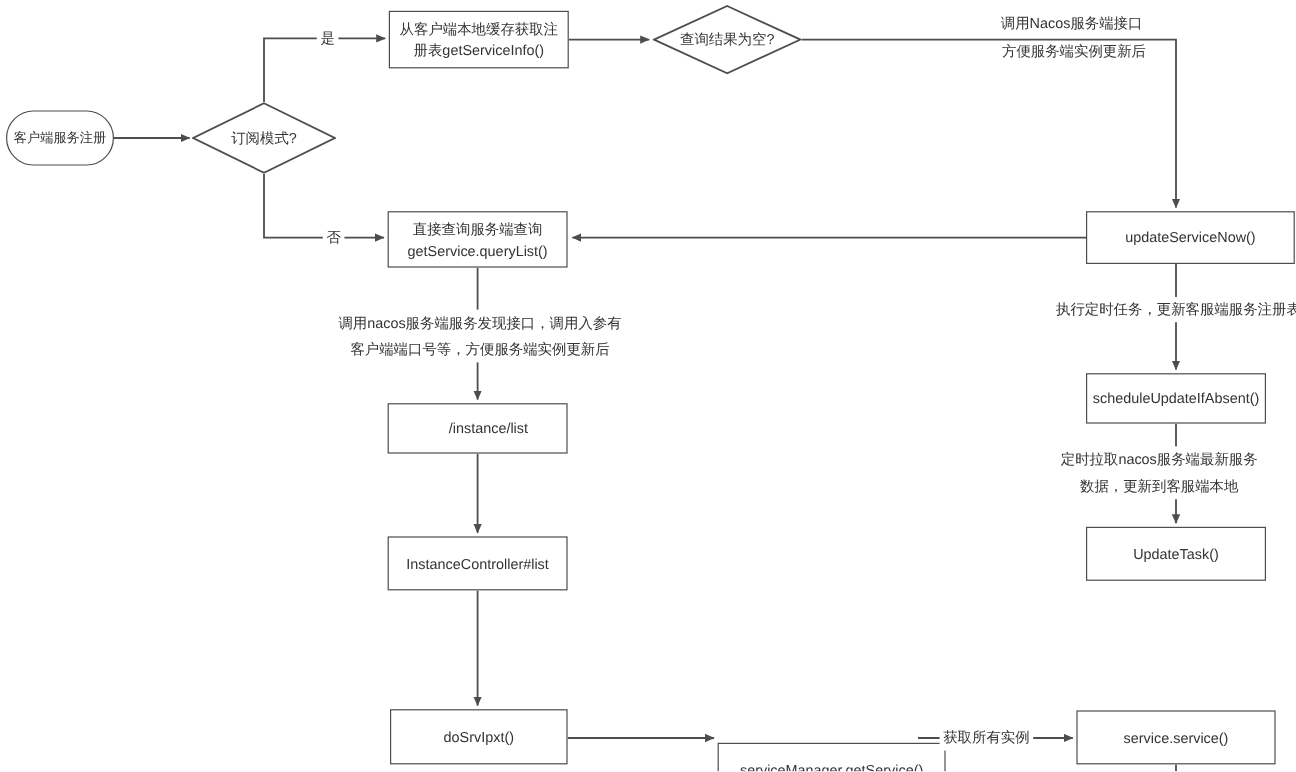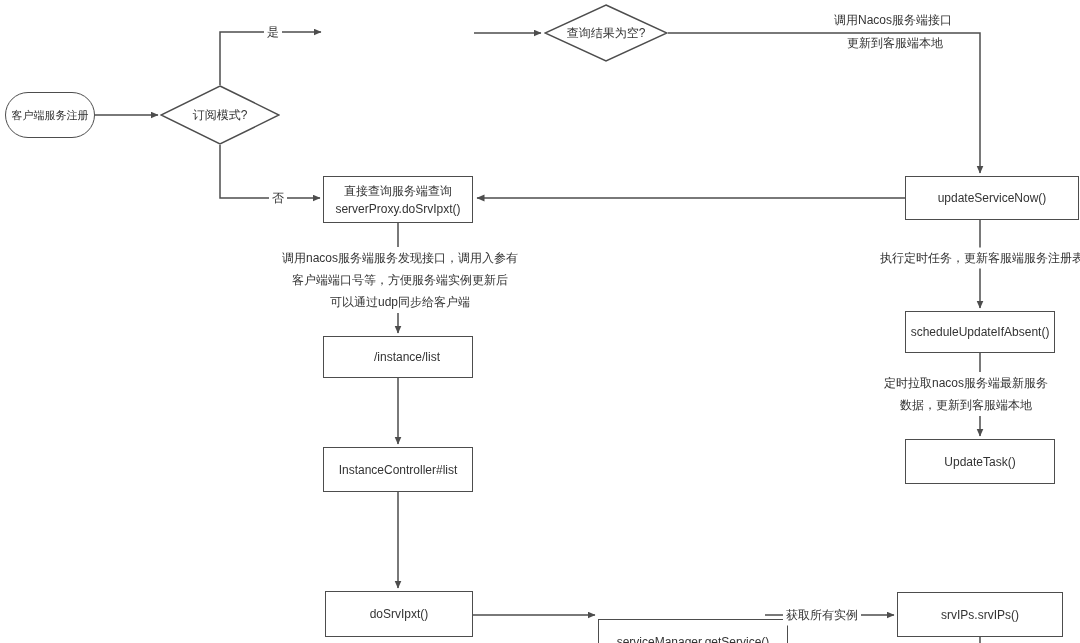--- a/index.html
+++ b/index.html
@@ -78,76 +78,78 @@
     <span>客户端服务注册</span>
   </div>
 
   <div class="diamond" style="left:160px;top:85px;width:120px;height:60px;">
     <svg width="120" height="60">
       <polygon points="60,1 119,30 60,59 1,30" fill="#ffffff" stroke="#4d4d4d" stroke-width="1.5"></polygon>
     </svg>
     <span class="dlabel">订阅模式?</span>
   </div>
 
+  <div class="node" style="left:324px;top:9px;width:150px;height:48px;">
+    <span>从客户端本地缓存获取注册表getServiceInfo()</span>
+  </div>
 
   <div class="diamond" style="left:544px;top:4px;width:124px;height:58px;">
     <svg width="124" height="58">
       <polygon points="62,1 123,29 62,57 1,29" fill="#ffffff" stroke="#4d4d4d" stroke-width="1.5"></polygon>
     </svg>
     <span class="dlabel">查询结果为空?</span>
   </div>
 
   <div class="node" style="left:905px;top:176px;width:174px;height:44px;">
     <span>updateServiceNow()</span>
   </div>
 
   <div class="node" style="left:323px;top:176px;width:150px;height:47px;">
     <span>直接查询服务端查询</span>
-    <span>serverProxy.doSrvIpxt()</span>
+    <span>getService.queryList()</span>
   </div>
 
   <div class="node" style="left:323px;top:336px;width:150px;height:42px;padding-left:24px;">
     <span>/instance/list</span>
   </div>
 
   <div class="node" style="left:323px;top:447px;width:150px;height:45px;">
     <span>InstanceController#list</span>
   </div>
 
   <div class="node" style="left:325px;top:591px;width:148px;height:46px;align-items:center;">
     <span>doSrvIpxt()</span>
   </div>
 
   <div class="node" style="left:598px;top:592px;width:190px;height:45px;margin-top:27px;">
     <span>serviceManager.getService()</span>
   </div>
 
   <div class="node" style="left:897px;top:592px;width:166px;height:45px;">
-    <span>srvIPs.srvIPs()</span>
+    <span>service.service()</span>
   </div>
 
   <div class="node" style="left:905px;top:311px;width:150px;height:42px;">
     <span>scheduleUpdateIfAbsent()</span>
   </div>
 
   <div class="node" style="left:905px;top:439px;width:150px;height:45px;">
     <span>UpdateTask()</span>
   </div>
 
   <span class="elabel" style="left:273px;top:32px;">是</span>
 
   <span class="elabel" style="left:278px;top:198px;">否</span>
 
   <span class="elabel" style="left:893px;top:20px;background:transparent;">调用Nacos服务端接口</span>
-  <span class="elabel" style="left:895px;top:43px;background:transparent;">更新到客服端本地</span>
+  <span class="elabel" style="left:895px;top:43px;background:transparent;">方便服务端实例更新后</span>
 
   <div class="elabel multiline" style="left:400px;top:280px;">
     <div>调用nacos服务端服务发现接口，调用入参有</div>
     <div>客户端端口号等，方便服务端实例更新后</div>
-    <div>可以通过udp同步给客户端</div>
   </div>
 
   <span class="elabel" style="left:982px;top:258px;">执行定时任务，更新客服端服务注册表</span>
 
   <div class="elabel multiline" style="left:966px;top:394px;">
     <div>定时拉取nacos服务端最新服务</div>
     <div>数据，更新到客服端本地</div>
   </div>
 
   <span class="elabel" style="left:822px;top:615px;">获取所有实例</span>

